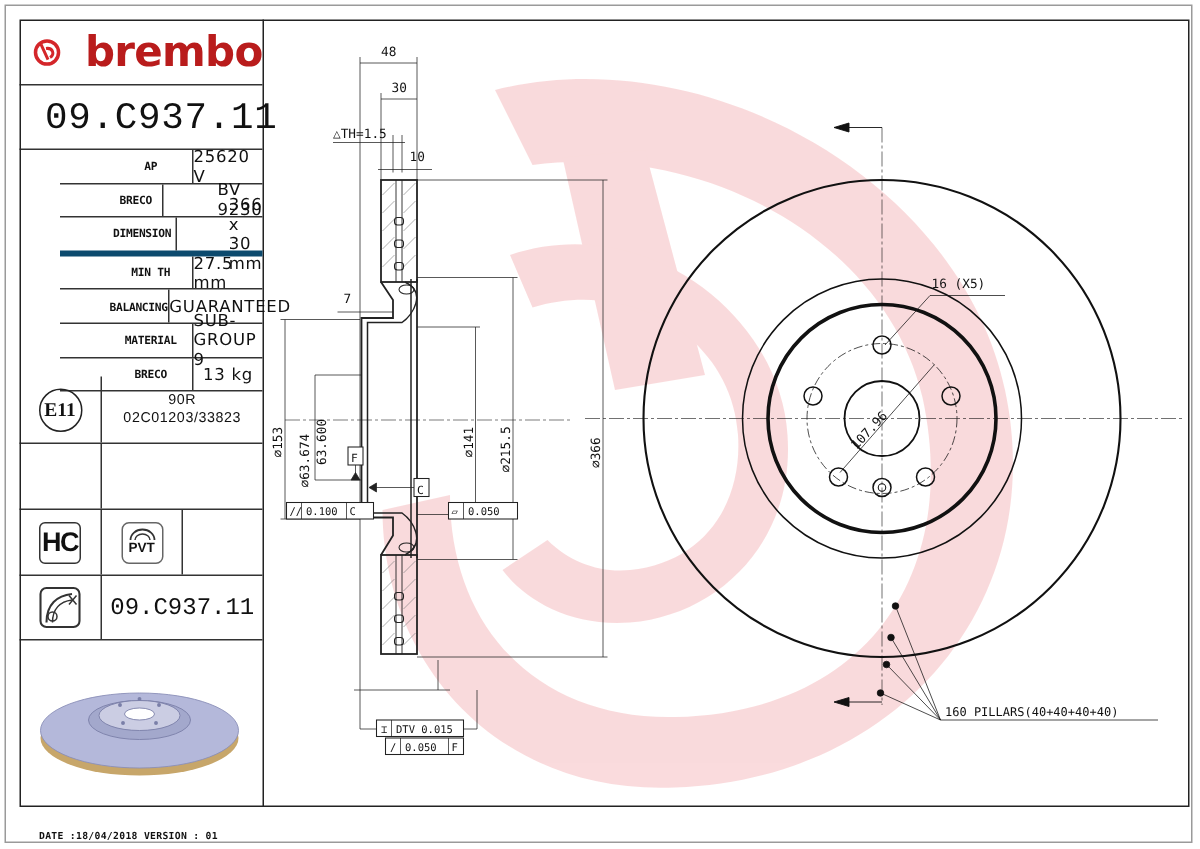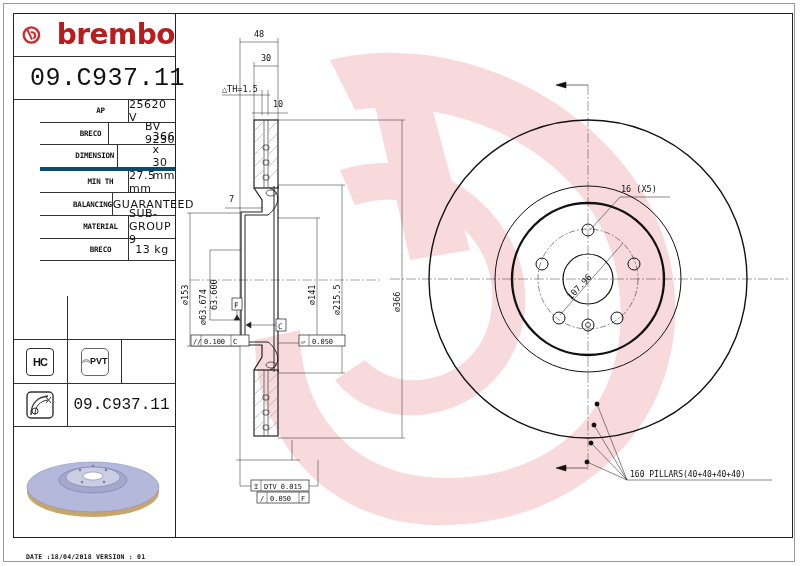--- a/index.html
+++ b/index.html
@@ -10,23 +10,23 @@
   .row { position:absolute; left:0; width:162px; border-bottom:1px solid #333; box-sizing:border-box;padding-left:27px; }
   .logo-row { top:0; height:44px; display:flex; align-items:center; padding-left:9px; }
   .logo-text { color:#b91c1c; font-family:"DejaVu Sans", sans-serif; font-weight:bold; font-size:28px; letter-spacing:-0.5px; margin-left:16px; }
   .partno-row { top:44px; height:43px; display:flex; align-items:center; justify-content:center; font-family:"Liberation Mono", monospace; font-size:25px; letter-spacing:0.5px; }
   .spec { display:flex; height:21.6px; }
   .spec .k { width:55px; border-right:1px solid #333; font-family:"DejaVu Sans Mono", monospace; font-size:7.5px; font-weight:bold; display:flex; align-items:center; justify-content:center; letter-spacing:-0.2px;margin-left:33px; }
   .spec .v { flex:1; font-family:"DejaVu Sans", sans-serif; font-size:11px; display:flex; align-items:center; justify-content:center; letter-spacing:0.5px; }
   .cellk { position:absolute; left:0; width:55px; height:100%; border-right:1px solid #333; box-sizing:border-box; display:flex; align-items:center; justify-content:center; }
   .e11 { width:27px; height:27px; border:1.5px solid #222; border-radius:50%; display:flex; align-items:center; justify-content:center; font-family:"Liberation Serif", serif; font-weight:bold; font-size:13px; }
   .e11-val { position:absolute; left:55px; right:0; top:0; bottom:0; display:flex; flex-direction:column; align-items:center; justify-content:center; font-size:9.5px; line-height:12px; letter-spacing:0.4px; }
-  .hc { width:26px; height:26px; border:1.5px solid #333; border-radius:4px; display:flex; align-items:center; justify-content:center; font-weight:bold; font-size:11px; font-family:"Liberation Sans", sans-serif; letter-spacing:-1px; background:#fff; }
+  .hc { width:26px; height:26px; border:1.5px solid #333; border-radius:4px; display:flex; align-items:center; justify-content:center; font-weight:bold; font-size:18px; font-family:"Liberation Sans", sans-serif; letter-spacing:-1px; background:#fff; }
   .pvt-cell { position:absolute; left:55px; width:53px; top:0; bottom:0; border-right:1px solid #333; display:flex; align-items:center; justify-content:center; }
-  .pvt { width:28px; height:28px; border:1.5px solid #666; border-radius:5px; display:flex; flex-direction:row; align-items:center; justify-content:center; font-size:9px; font-weight:bold; padding-bottom:2px; box-sizing:border-box; }
+  .pvt { width:28px; height:28px; border:1.5px solid #666; border-radius:5px; display:flex; flex-direction:column; align-items:center; justify-content:center; font-size:9px; font-weight:bold; padding-bottom:2px; box-sizing:border-box; }
   .icon2-val { position:absolute; left:55px; right:0; top:0; bottom:0; display:flex; align-items:center; justify-content:center; font-family:"Liberation Mono", monospace; font-size:16px; }
   .datebar { position:absolute; left:26px; top:553px; font-family:"DejaVu Sans Mono", monospace; font-size:6.5px; font-weight:bold; letter-spacing:0.2px; }
   .drawing { position:absolute; left:0; top:0; }
   .dim { font-family:"DejaVu Sans Mono", monospace; font-size:8.5px; fill:#111; }
 </style>
 </head>
 <body>
 
 <div class="sheet"></div>
 
@@ -252,20 +252,29 @@
     <div class="spec" style="border-bottom:1px solid #333;">
       <div class="k">MATERIAL</div>
       <div class="v">SUB-GROUP 9</div>
     </div>
     <div class="spec" style="border-bottom:1px solid #333;">
       <div class="k">BRECO</div>
       <div class="v">13 kg</div>
     </div>
   </div>
 
+  <div class="row" style="top:238px; height:45px;">
+    <div class="cellk">
+      <div class="e11">E11</div>
+    </div>
+    <div class="e11-val">
+      <span>90R</span>
+      <span>02C01203/33823</span>
+    </div>
+  </div>
 
   <div class="row" style="top:283px; height:44px;">
     <div class="cellk"></div>
   </div>
 
   <div class="row" style="top:327px; height:44px;">
     <div class="cellk">
       <div class="hc">HC</div>
     </div>
     <div class="pvt-cell">

